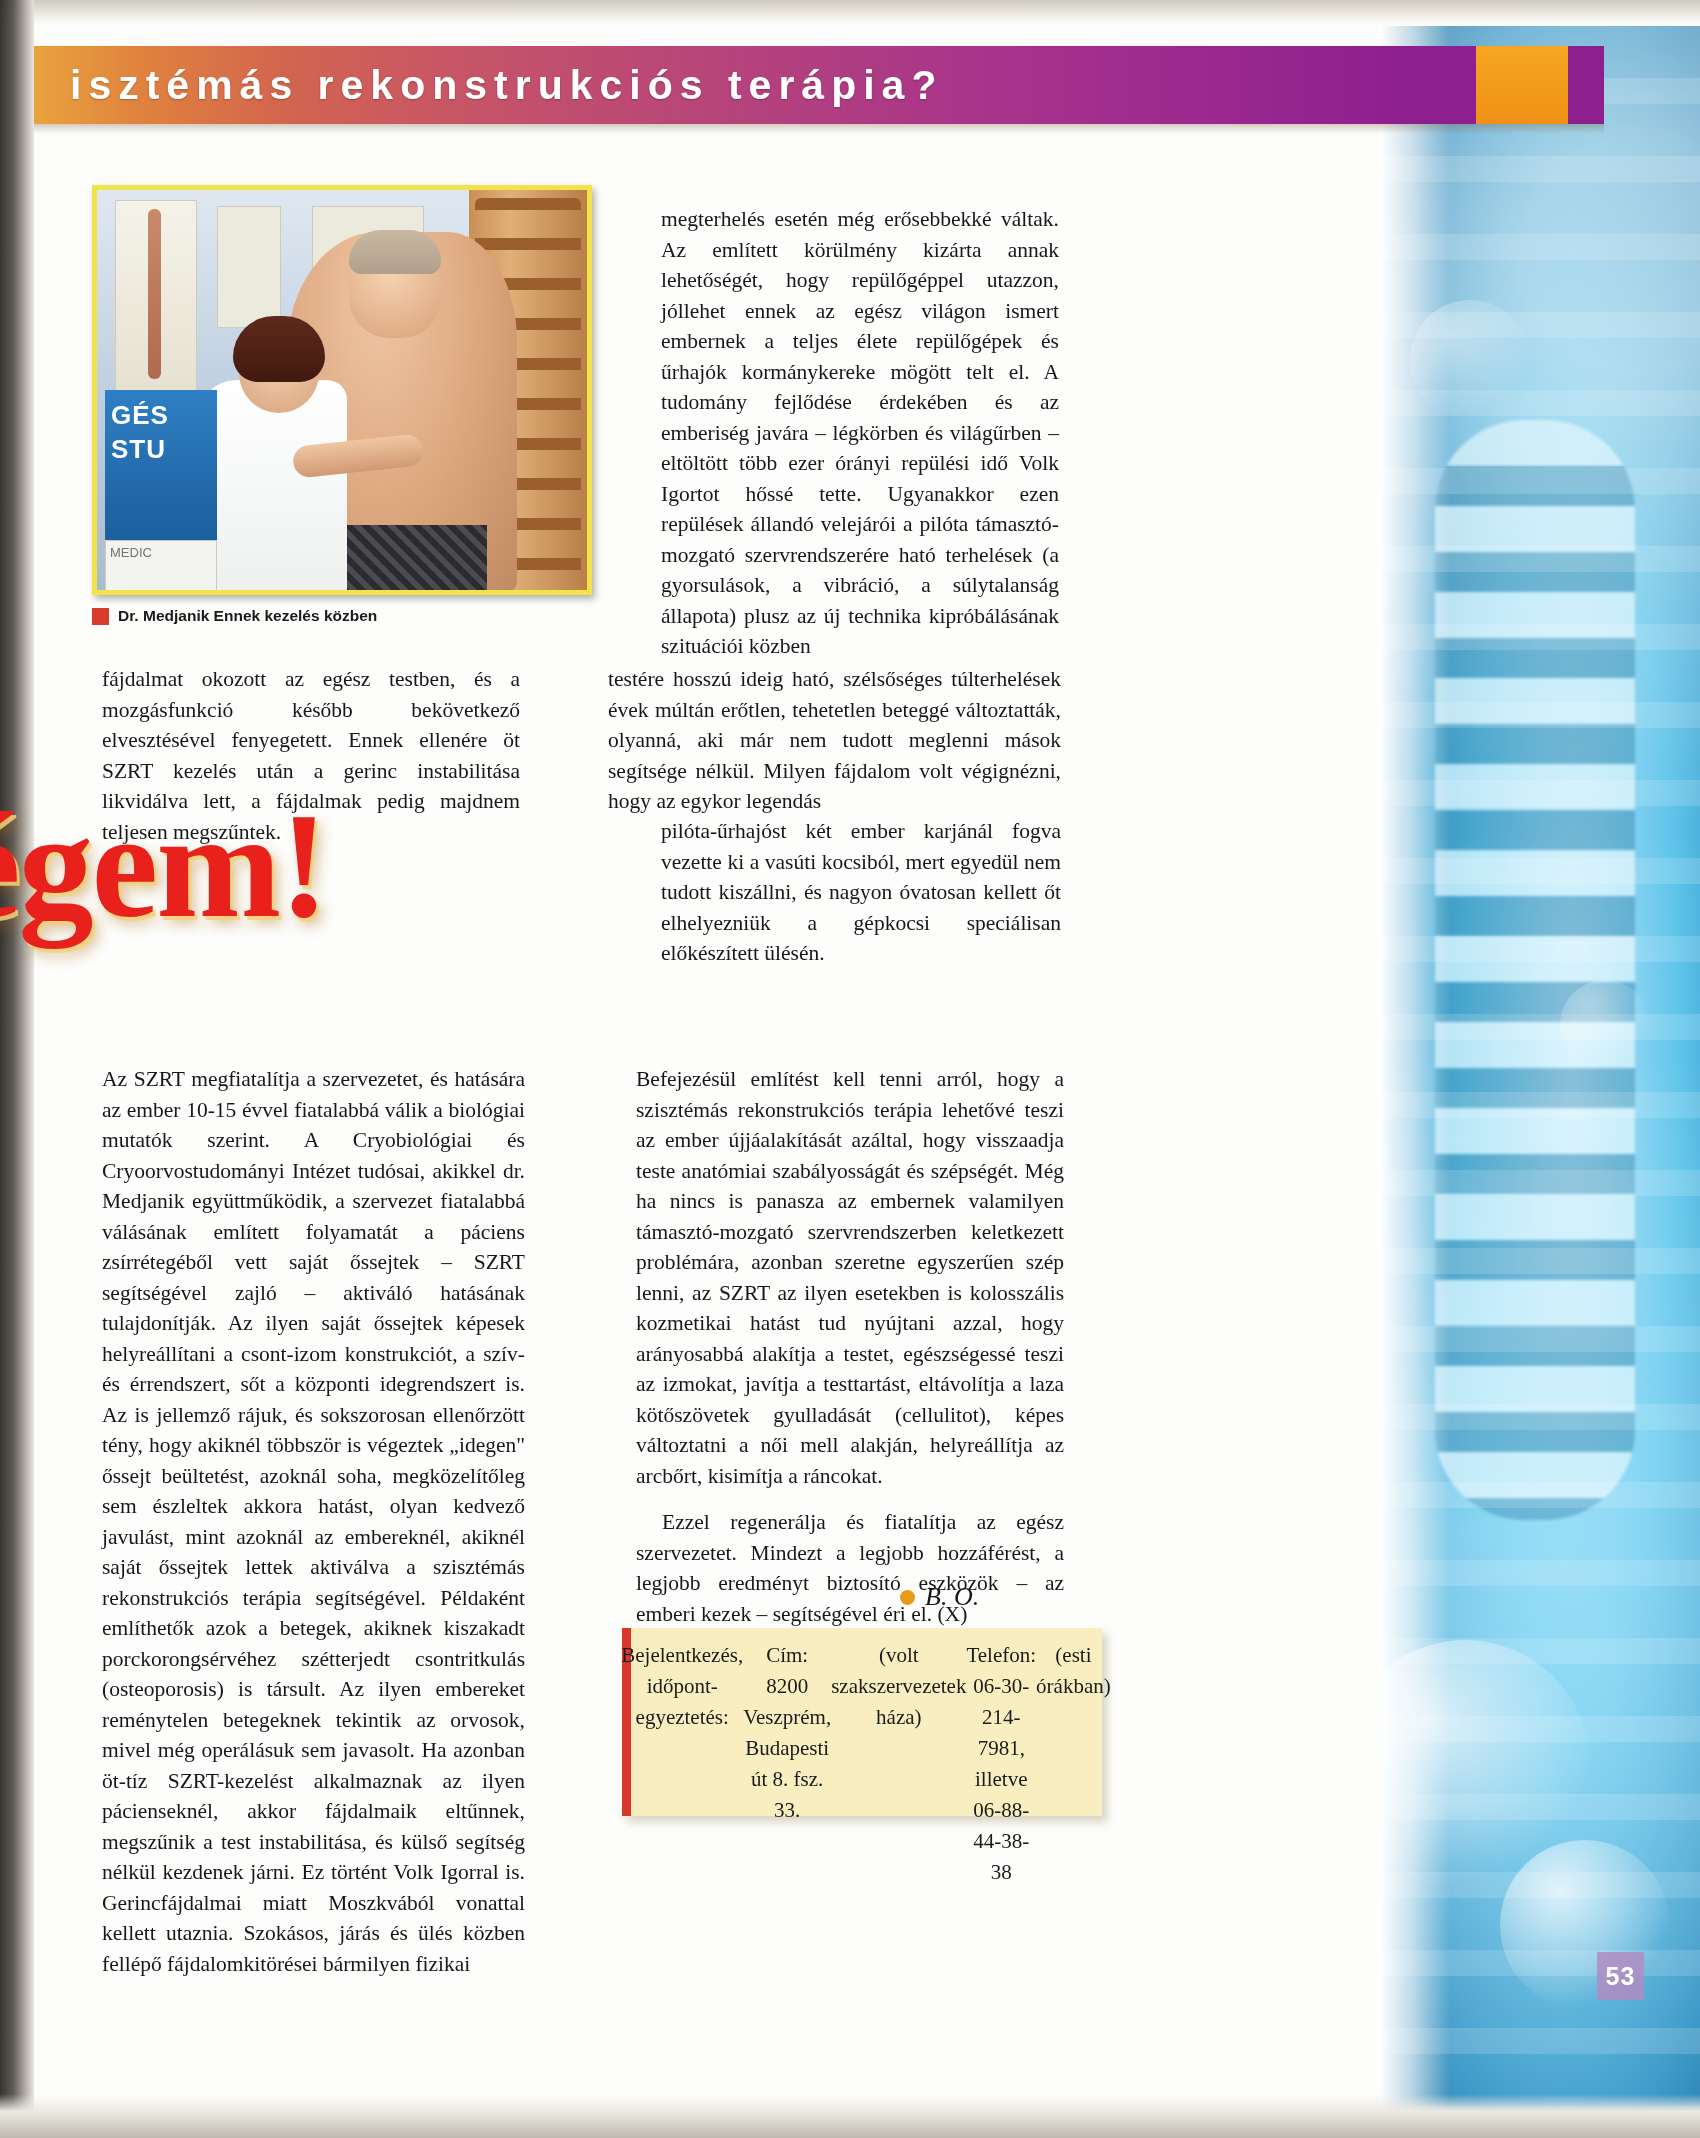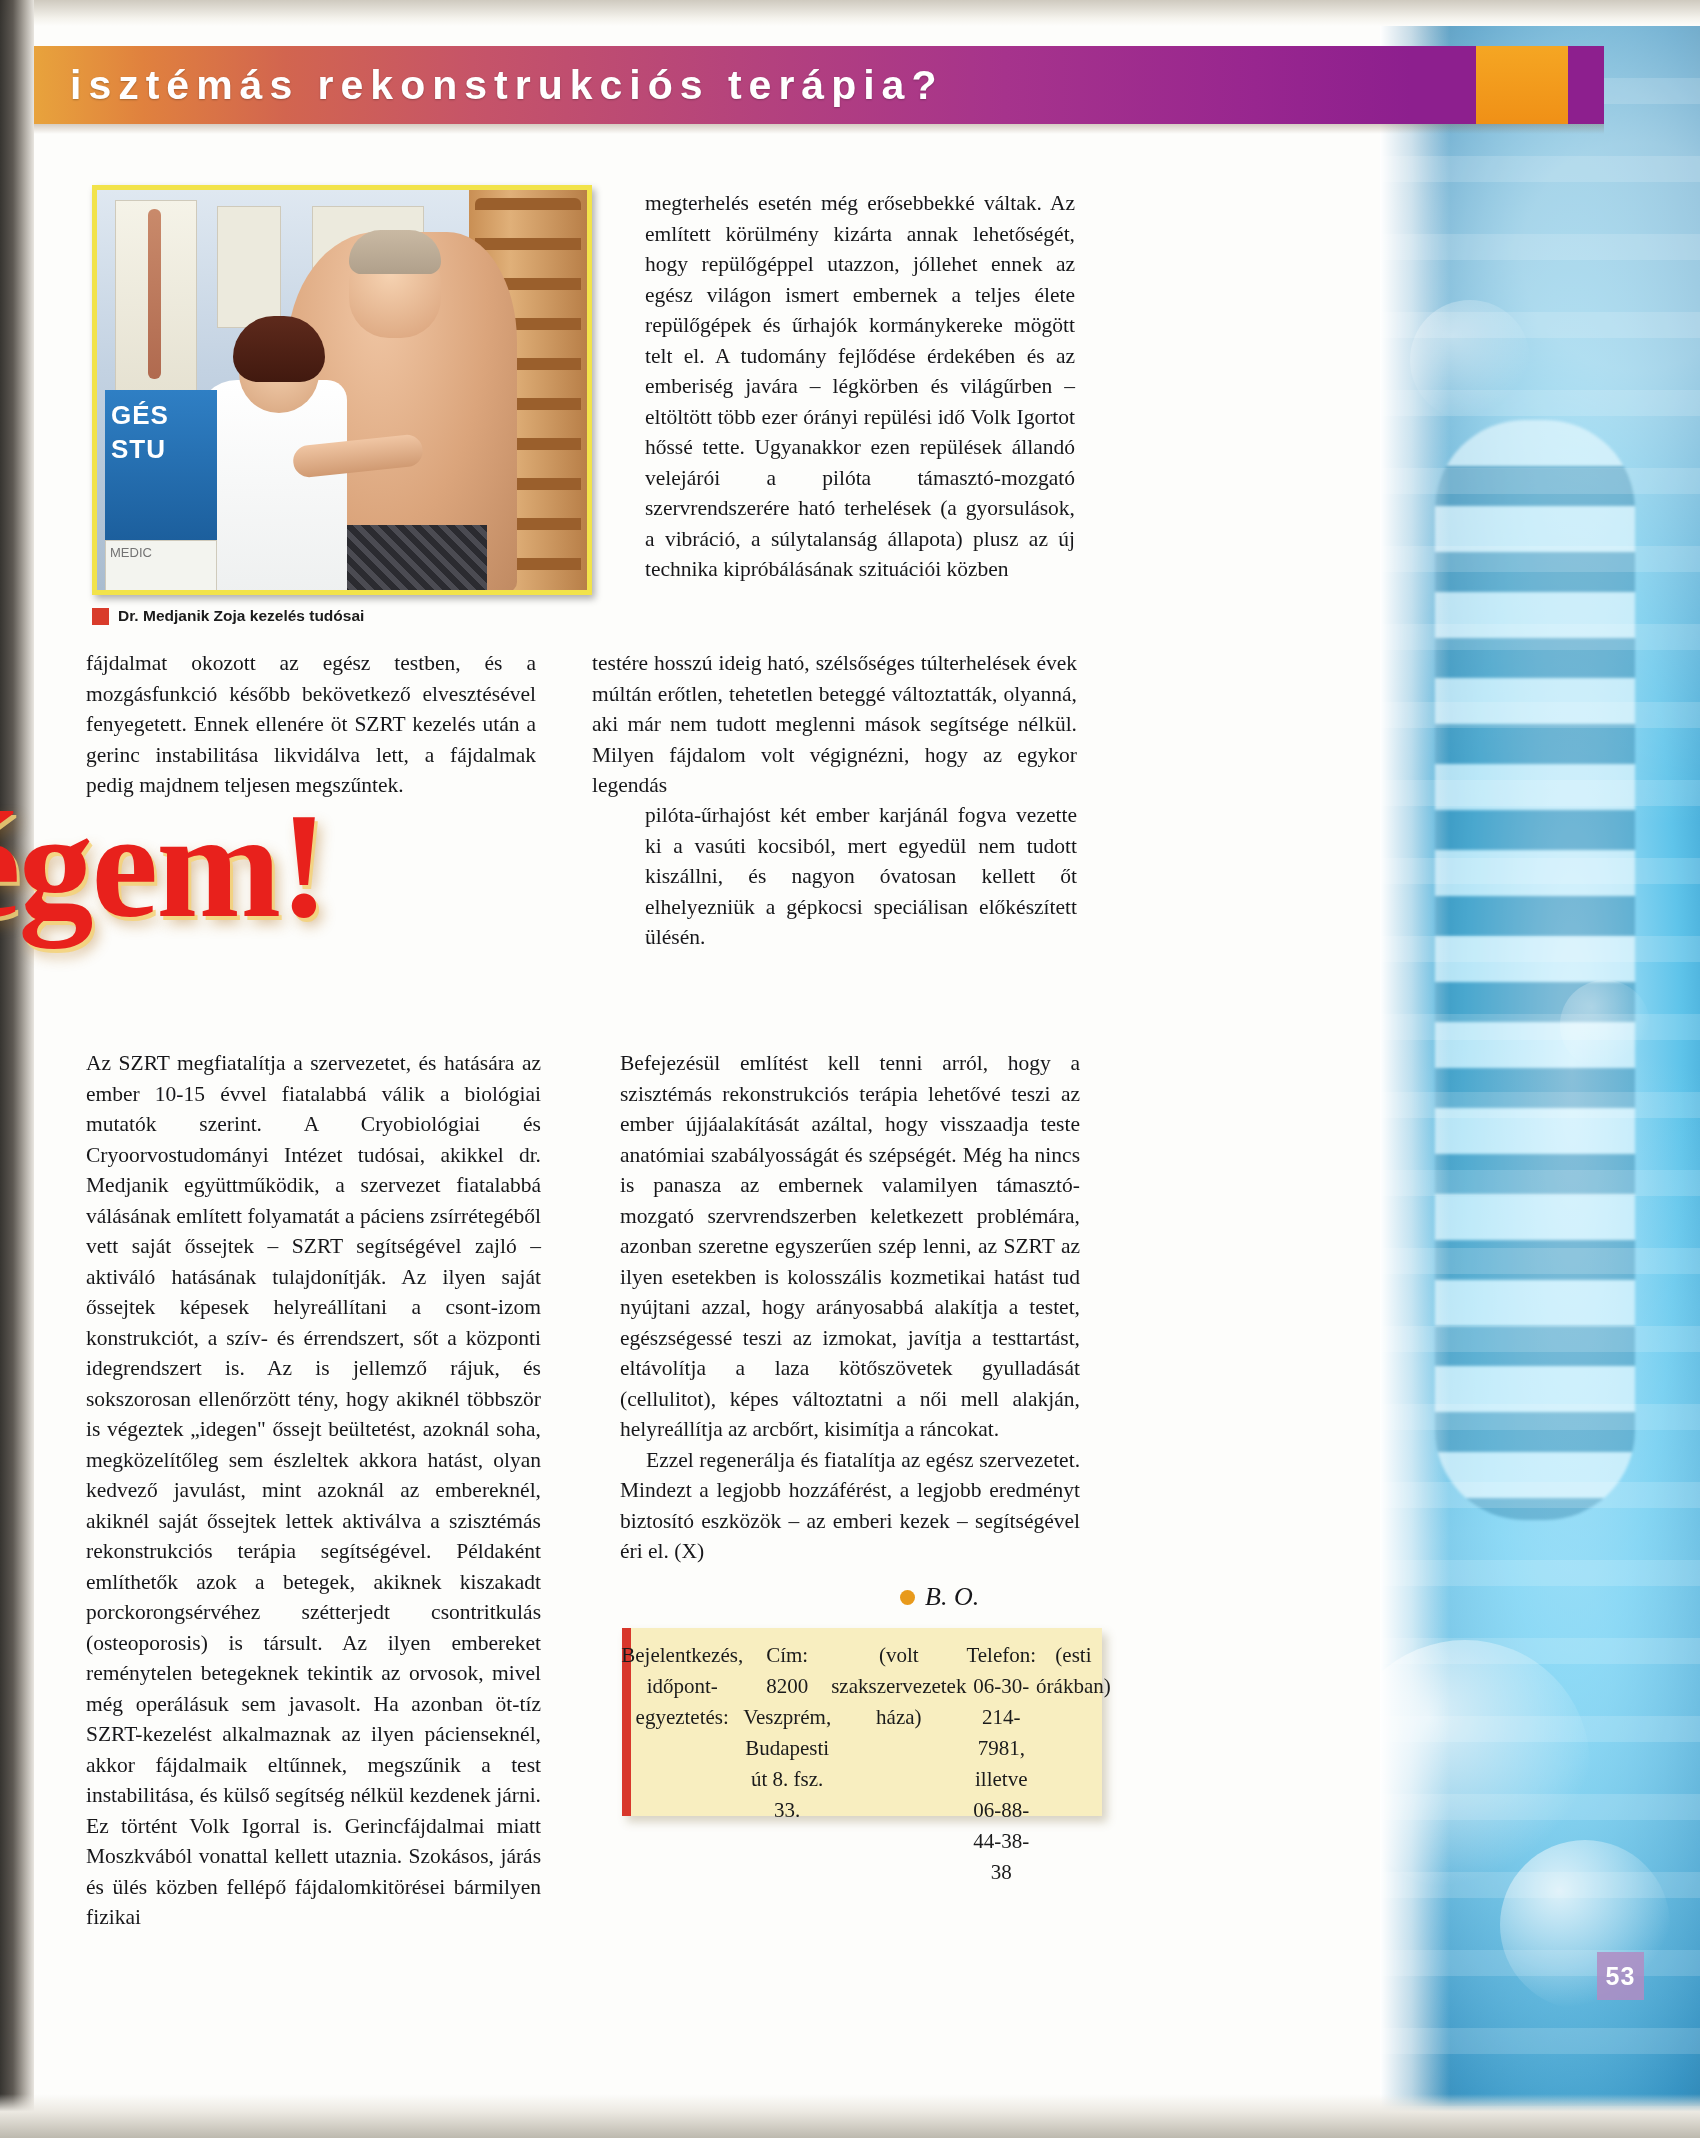--- a/index.html
+++ b/index.html
@@ -282,21 +282,21 @@
   .col {
     position: absolute;
     font-family: "Liberation Serif", serif;
     font-size: 21.5px;
     line-height: 30.5px;
     color: #17171a;
     text-align: justify;
     text-justify: inter-word;
     hyphens: manual;
   }
-  .col p { margin: 0; }
+  .col p { margin: 16px; }
   .col p + p { text-indent: 26px; }
 
   #col-left-top   { left: 86px;  top: 648px;  width: 450px; }
   #col-right-top  { left: 645px; top: 188px;  width: 430px; }
   #col-right-top2 { left: 592px; top: 648px;  width: 485px; }
   #col-right-top3 { left: 645px; top: 800px;  width: 432px; }
 
   #col-left-main  { left: 86px;  top: 1048px; width: 455px; }
   #col-right-main { left: 620px; top: 1048px; width: 460px; }
 
@@ -419,21 +419,21 @@
     <div class="ph-doc-coat"></div>
     <div class="ph-doc-head"></div>
     <div class="ph-doc-hair"></div>
     <div class="ph-arm"></div>
     <div class="ph-blue-sign">GÉS STU</div>
     <div class="ph-white-sign">MEDIC</div>
   </div>
 
   <div class="caption">
     <span class="caption-bullet"></span>
-    <span>Dr. Medjanik Zoja kezelés tudósai</span>
+    <span>Dr. Medjanik Ennek kezelés közben</span>
   </div>
 
   <div class="col" id="col-left-top">
     <p>fájdalmat okozott az egész testben, és a mozgásfunkció később bekövetkező elvesztésével fenyegetett. Ennek ellenére öt SZRT kezelés után a gerinc instabilitása likvidálva lett, a fájdalmak pedig majdnem teljesen megszűntek.</p>
   </div>
 
   <div class="col" id="col-right-top">
     <p>megterhelés esetén még erősebbekké váltak. Az említett körülmény kizárta annak lehetőségét, hogy repülőgéppel utazzon, jóllehet ennek az egész világon ismert embernek a teljes élete repülőgépek és űrhajók kormánykereke mögött telt el. A tudomány fejlődése érdekében és az emberiség javára – légkörben és világűrben – eltöltött több ezer órányi repülési idő Volk Igortot hőssé tette. Ugyanakkor ezen repülések állandó velejárói a pilóta támasztó-mozgató szervrendszerére ható terhelések (a gyorsulások, a vibráció, a súlytalanság állapota) plusz az új technika kipróbálásának szituációi közben</p>
   </div>
 

